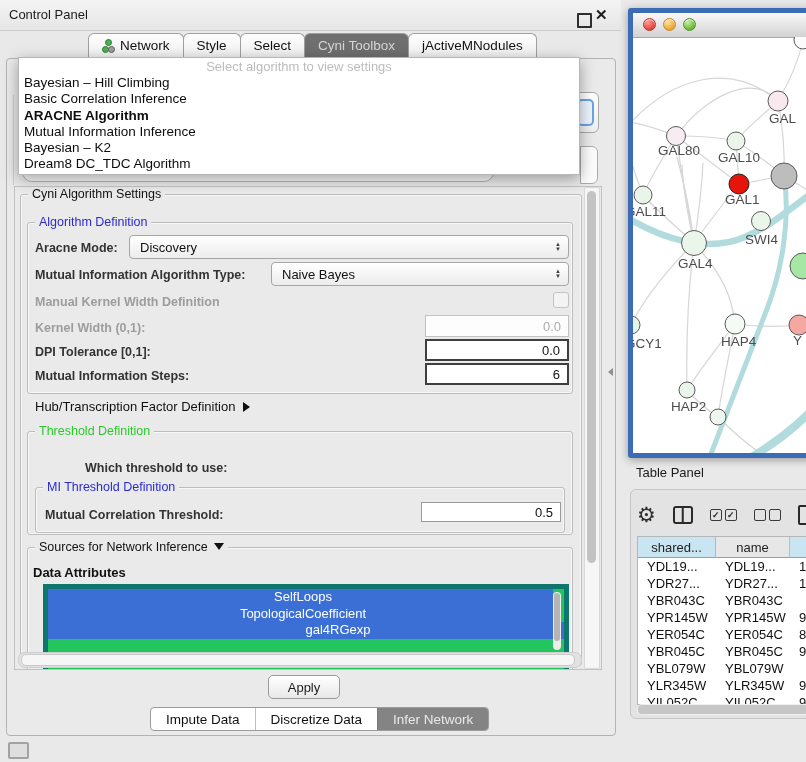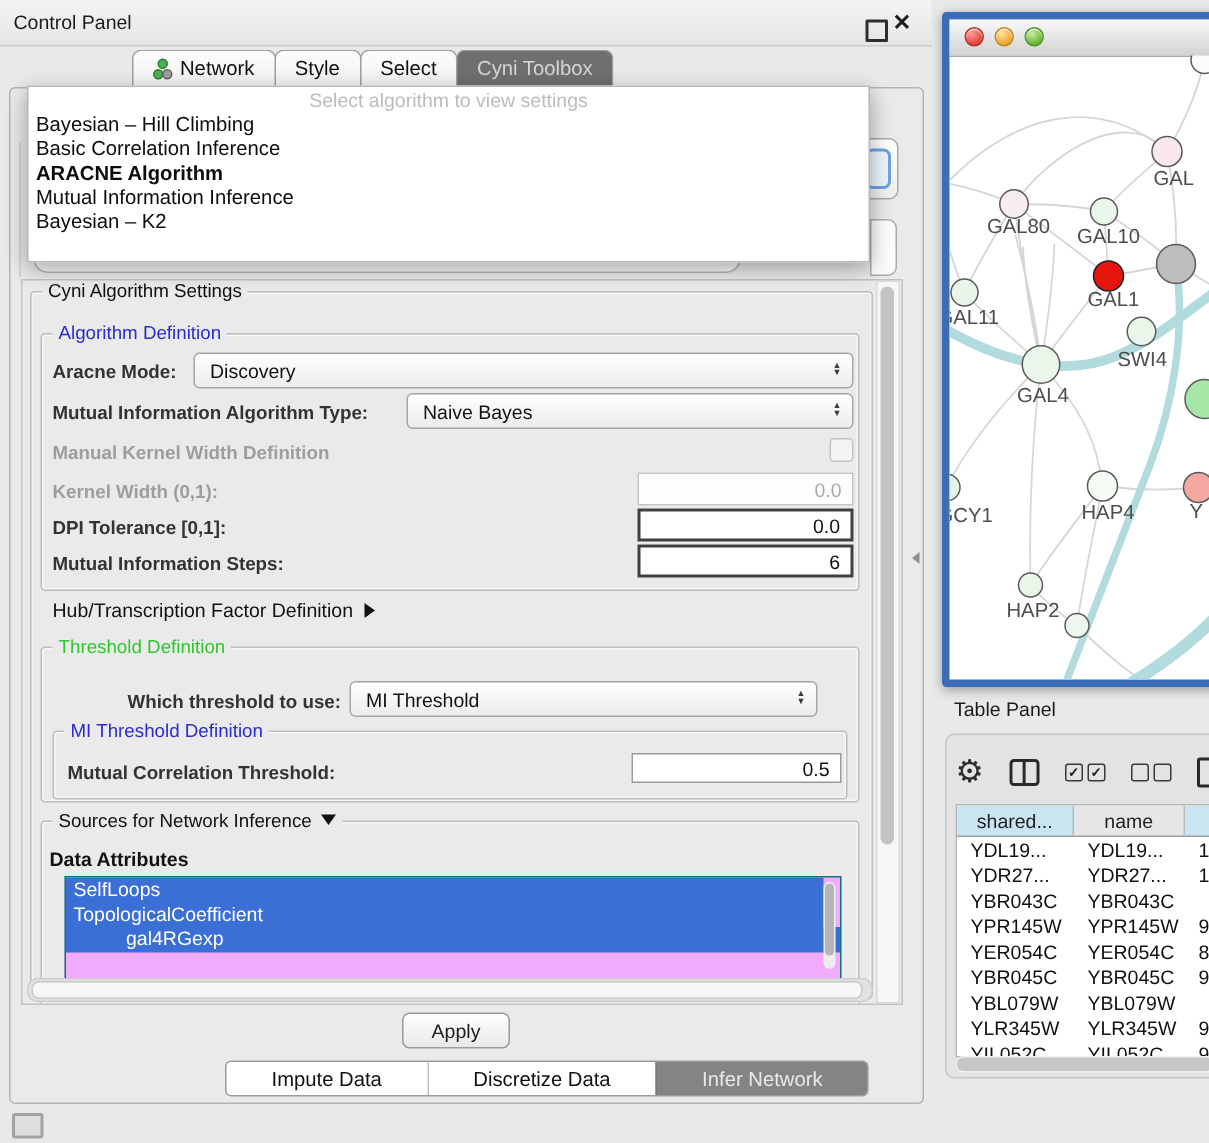--- a/index.html
+++ b/index.html
@@ -72,35 +72,35 @@
   .fld{position:absolute;background:#fff;border:1px solid #9a9a9a;font-size:13px;color:#111;
     display:flex;align-items:center;justify-content:flex-end;padding:0 7px;box-sizing:border-box;}
   .fld.strong{border:2px solid #3f3f3f;}
   .fld.dis{border:1px solid #c2c2c2;color:#ababab;background:#fdfdfd;}
 
   .chk{position:absolute;width:14px;height:14px;border:1px solid #c3c3c3;border-radius:3px;background:#f3f3f3;}
 
   .tri-r{display:inline-block;width:0;height:0;border-left:7px solid #111;border-top:5.5px solid transparent;border-bottom:5.5px solid transparent;margin-left:8px;vertical-align:-1px;}
   .tri-d{display:inline-block;width:0;height:0;border-top:7px solid #111;border-left:5.5px solid transparent;border-right:5.5px solid transparent;margin-left:6px;vertical-align:1px;}
 
-  .attrlist{position:absolute;left:42px;top:584px;width:516px;height:82px;background:#f0abfc;border:1px solid #0f766e;overflow:hidden;}
+  .attrlist{position:absolute;left:42px;top:584px;width:516px;height:82px;background:#22c55e;border:5px solid #0f766e;overflow:hidden;text-align:center;}
   .attrlist .row{height:16.5px;line-height:16.5px;background:#3b6fd6;color:#fff;font-size:13px;padding-left:5px;width:500px;}
   .attr-vscroll{position:absolute;right:3px;top:3px;width:8px;height:58px;background:#ededed;border-radius:4px;}
   .attr-vscroll .thumb{position:absolute;left:1px;top:1px;width:6px;height:48px;background:#b5b5b5;border-radius:3px;}
 
   .hscroll{position:absolute;left:18px;top:652px;width:562px;height:14px;background:#e2e2e2;
     border:1px solid #cdcdcd;border-radius:7px;}
   .hscroll .thumb{position:absolute;left:2px;top:1px;width:552px;height:10px;background:#f6f6f6;border:1px solid #c8c8c8;border-radius:5px;}
 
   .apply{position:absolute;left:268px;top:675px;width:70px;height:22px;background:linear-gradient(#ffffff,#e8e8e8);
     border:1px solid #9b9b9b;border-radius:5px;font-size:13px;display:flex;align-items:center;justify-content:center;}
 
   .seg{position:absolute;left:150px;top:707px;height:22px;display:flex;border:1px solid #9c9c9c;border-radius:4px;
     overflow:hidden;background:#fff;}
-  .seg .s{padding:0 30px;font-size:13.5px;display:flex;align-items:center;border-left:1px solid #c0c0c0;color:#111;}
+  .seg .s{padding:0 15px;font-size:13.5px;display:flex;align-items:center;border-left:1px solid #c0c0c0;color:#111;}
   .seg .s:first-child{border-left:none;}
   .seg .s.sel{background:#848484;color:#e9e9e9;border-left-color:#777;}
 
   .mini-icon{position:absolute;left:8px;top:742px;width:17px;height:13px;border:2px solid #a2a2a2;background:#dedede;border-radius:2px;}
   .collapse-arrow{position:absolute;left:608px;top:368px;width:0;height:0;
     border-right:5px solid #8f8f8f;border-top:4px solid transparent;border-bottom:4px solid transparent;}
 
   
   .netwin{position:absolute;left:628px;top:8px;width:210px;height:450px;background:#fff;
     border:5px solid #3c6cb5;border-radius:3px;box-shadow:0 2px 8px rgba(0,0,0,.35);box-sizing:border-box;overflow:hidden;}
@@ -158,38 +158,42 @@
       </div>
       <div class="tab">
         <span>Style</span>
       </div>
       <div class="tab">
         <span>Select</span>
       </div>
       <div class="tab sel">
         <span>Cyni Toolbox</span>
       </div>
+      <div class="tab">
+        <span>jActiveMNodules</span>
+      </div>
     </div>
 
   <div class="panelbox"></div>
 
   <div class="frag-groupline"></div>
   <div class="frag-combo-bottom"></div>
   <div class="frag-combo-right"></div>
   <div class="frag-blue-btn"></div>
   <div class="frag-tabledata"></div>
 
   <div class="popup">
     <div class="ph">Select algorithm to view settings</div>
     <div id="popup-items">
         <div class="it">Bayesian – Hill Climbing</div>
         <div class="it">Basic Correlation Inference</div>
         <div class="it b">ARACNE Algorithm</div>
         <div class="it">Mutual Information Inference</div>
         <div class="it">Bayesian – K2</div>
+        <div class="it">Dream8 DC_TDC Algorithm</div>
       </div>
   </div>
 
   <div class="scrollwrap">
 
     <div class="grp" style="left:5px;top:7px;width:560px;height:470px;">
       <span class="gtitle">Cyni Algorithm Settings</span>
     </div>
 
     <div class="grp" style="left:12px;top:35px;width:544px;height:170px;">
@@ -234,27 +238,20 @@
 
     <span class="lbl" style="left:20px;top:212px;font-weight:normal;font-size:13px;color:#111;">
       <span>Hub/Transcription Factor Definition</span><span class="tri-r"></span>
     </span>
 
     <div class="grp" style="left:12px;top:244px;width:544px;height:102px;">
       <span class="gtitle green">Threshold Definition</span>
     </div>
 
     <span class="lbl" style="left:70px;top:274px;">Which threshold to use:</span>
-    <div class="combo" style="left:218px;top:267px;width:312px;height:24px;">
-      <span>MI Threshold</span>
-      <span class="arr">
-          <span>▲</span>
-          <span>▼</span>
-        </span>
-    </div>
 
     <div class="grp" style="left:20px;top:300px;width:528px;height:44px;">
       <span class="gtitle blue" style="background:#eaeaea;">MI Threshold Definition</span>
     </div>
 
     <span class="lbl" style="left:30px;top:321px;">Mutual Correlation Threshold:</span>
     <div class="fld" style="left:406px;top:315px;width:140px;height:20px;">
       <span>0.5</span>
     </div>
 

